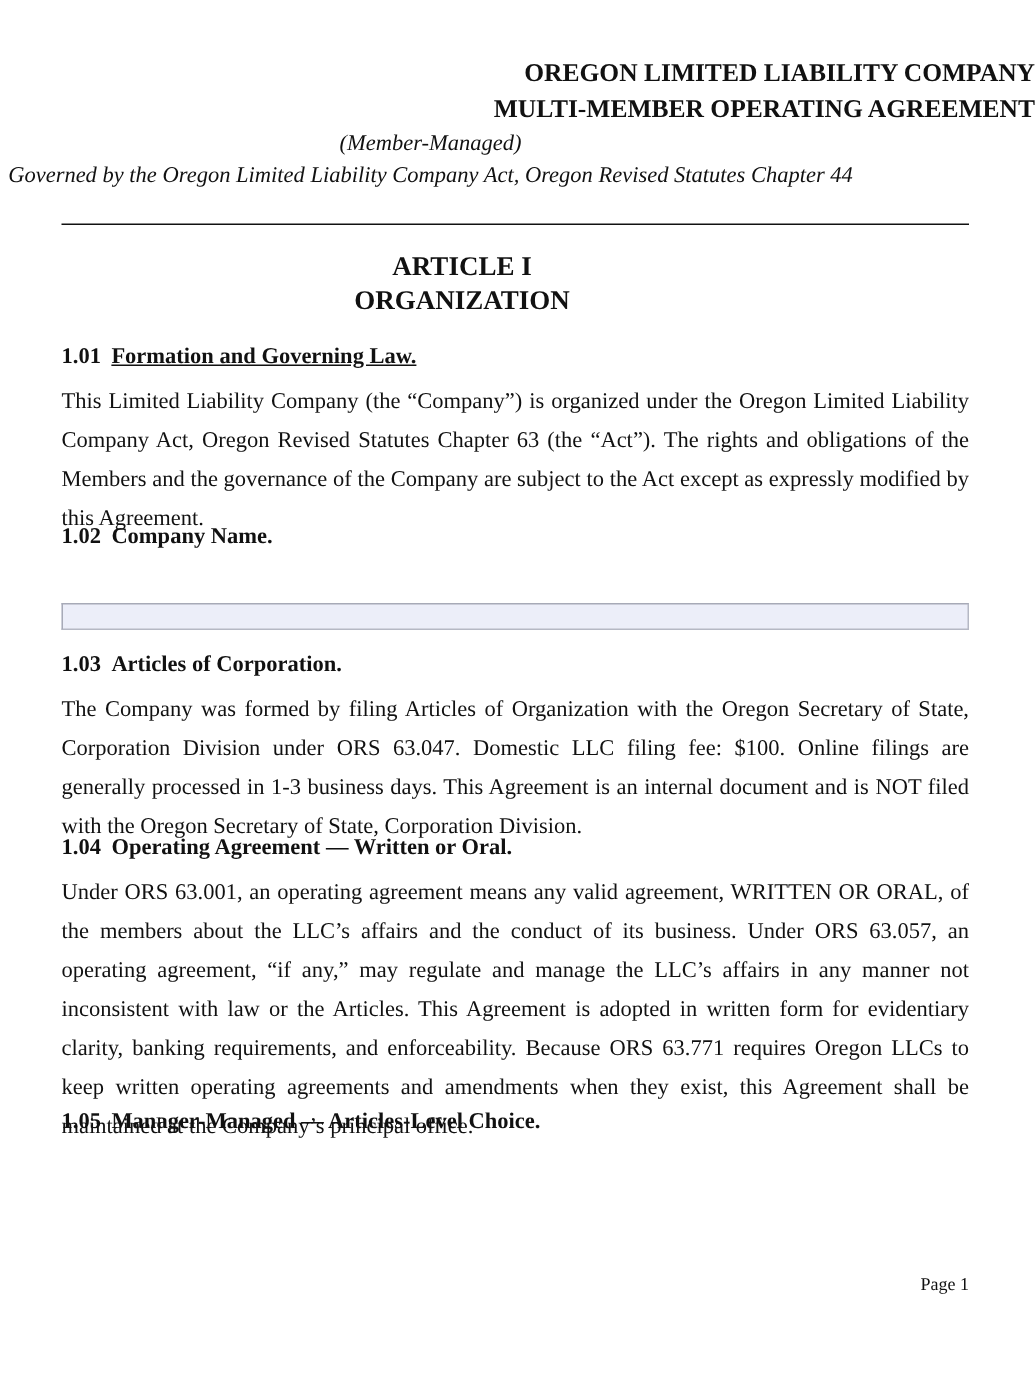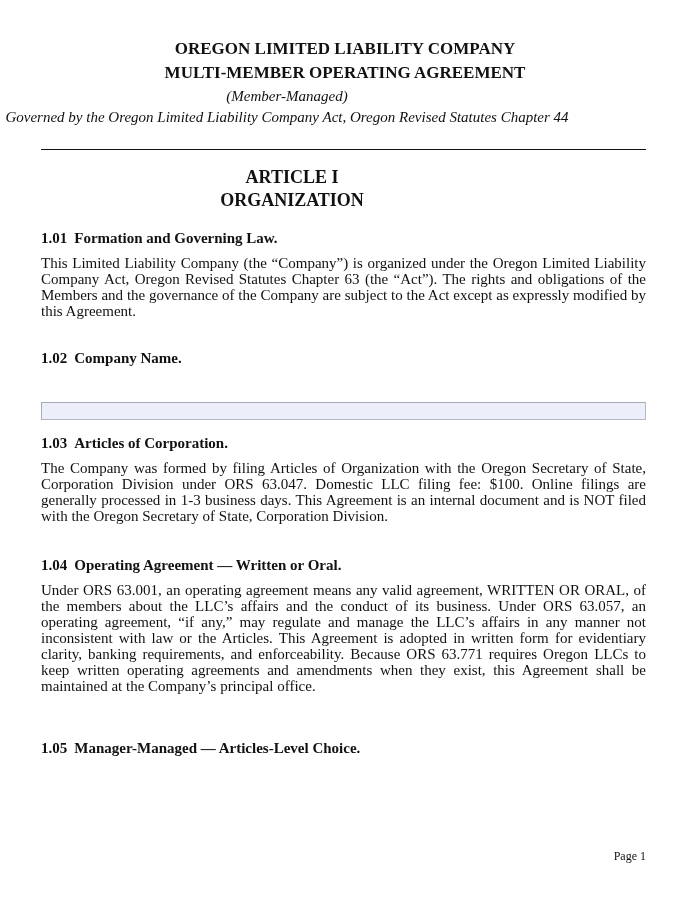--- a/index.html
+++ b/index.html
@@ -3,48 +3,48 @@
   <meta charset="utf-8">
   <style>
     html, body { margin: 0; padding: 0; background: #ffffff; }
     body {
       width: 690px; height: 920px; position: relative; overflow: hidden;
       font-family: "Liberation Serif", "DejaVu Serif", serif;
       color: #111111;
     }
     .page { position: absolute; left: 0; top: 0; width: 690px; height: 920px; }
     .title {
-      position: absolute; left: 0; width: 690px; text-align: center;
+      position: absolute; left: 0; width: 690px; text-align: right;
       font-weight: bold; font-size: 17px; line-height: 24px;
     }
     .t1 { top: 37px; }
     .t2 { top: 61px; }
     .sub {
       position: absolute; left: 0; width: 574px; text-align: center;
       font-style: italic; font-size: 15px; line-height: 20px;
     }
     .s1 { top: 86px; }
     .s2 { top: 107px; }
     .rule {
       position: absolute; left: 41px; width: 605px; top: 149px; height: 0;
       border-top: 1.6px solid #111111;
     }
     .art {
-      position: absolute; left: 0; width: 584px; text-align: center;
+      position: absolute; left: 16px; width: 584px; text-align: center;
       font-weight: bold; font-size: 18px; line-height: 24px;
     }
     .a1 { top: 165px; }
     .a2 { top: 188px; }
     .sec {
       position: absolute; left: 41px; font-weight: bold; font-size: 15px; line-height: 20px;
     }
     .sec .num { display: inline-block; margin-right: 7px; }
     .para {
       position: absolute; left: 41px; width: 605px;
-      font-size: 15px; line-height: 16px; text-align: justify;
+      font-size: 15px; line-height: 26px; text-align: justify;
       text-align-last: left;
     }
     .field {
       position: absolute; left: 41px; width: 603px; top: 402px; height: 16px;
       background: #eceef9; border: 1px solid #b5b8c4; border-top-color: #a7aab7; border-left-color: #a7aab7;
       padding: 0; box-sizing: content-box; outline: none;
       font-family: "Liberation Serif", serif; font-size: 14px;
     }
     .footer {
       position: absolute; right: 44px; top: 848px; font-size: 12px; line-height: 16px;
@@ -57,21 +57,21 @@
   <div class="title t1">OREGON LIMITED LIABILITY COMPANY</div>
   <div class="title t2">MULTI-MEMBER OPERATING AGREEMENT</div>
   <div class="sub s1">(Member-Managed)</div>
   <div class="sub s2">Governed by the Oregon Limited Liability Company Act, Oregon Revised Statutes Chapter 44</div>
 
   <div class="rule"></div>
 
   <div class="art a1">ARTICLE I</div>
   <div class="art a2">ORGANIZATION</div>
 
-  <div class="sec" style="top:228px;">
+  <div class="sec" style="top:228px;text-decoration:underline;">
     <span class="num">1.01</span><span>Formation and Governing Law.</span>
   </div>
   <div class="para" style="top:255px;">This Limited Liability Company (the “Company”) is organized under the Oregon Limited Liability Company Act, Oregon Revised Statutes Chapter 63 (the “Act”). The rights and obligations of the Members and the governance of the Company are subject to the Act except as expressly modified by this Agreement.</div>
 
   <div class="sec" style="top:348px;">
     <span class="num">1.02</span><span>Company Name.</span>
   </div>
   <input class="field" type="text" value="" style="">
 
   <div class="sec" style="top:433px;">

